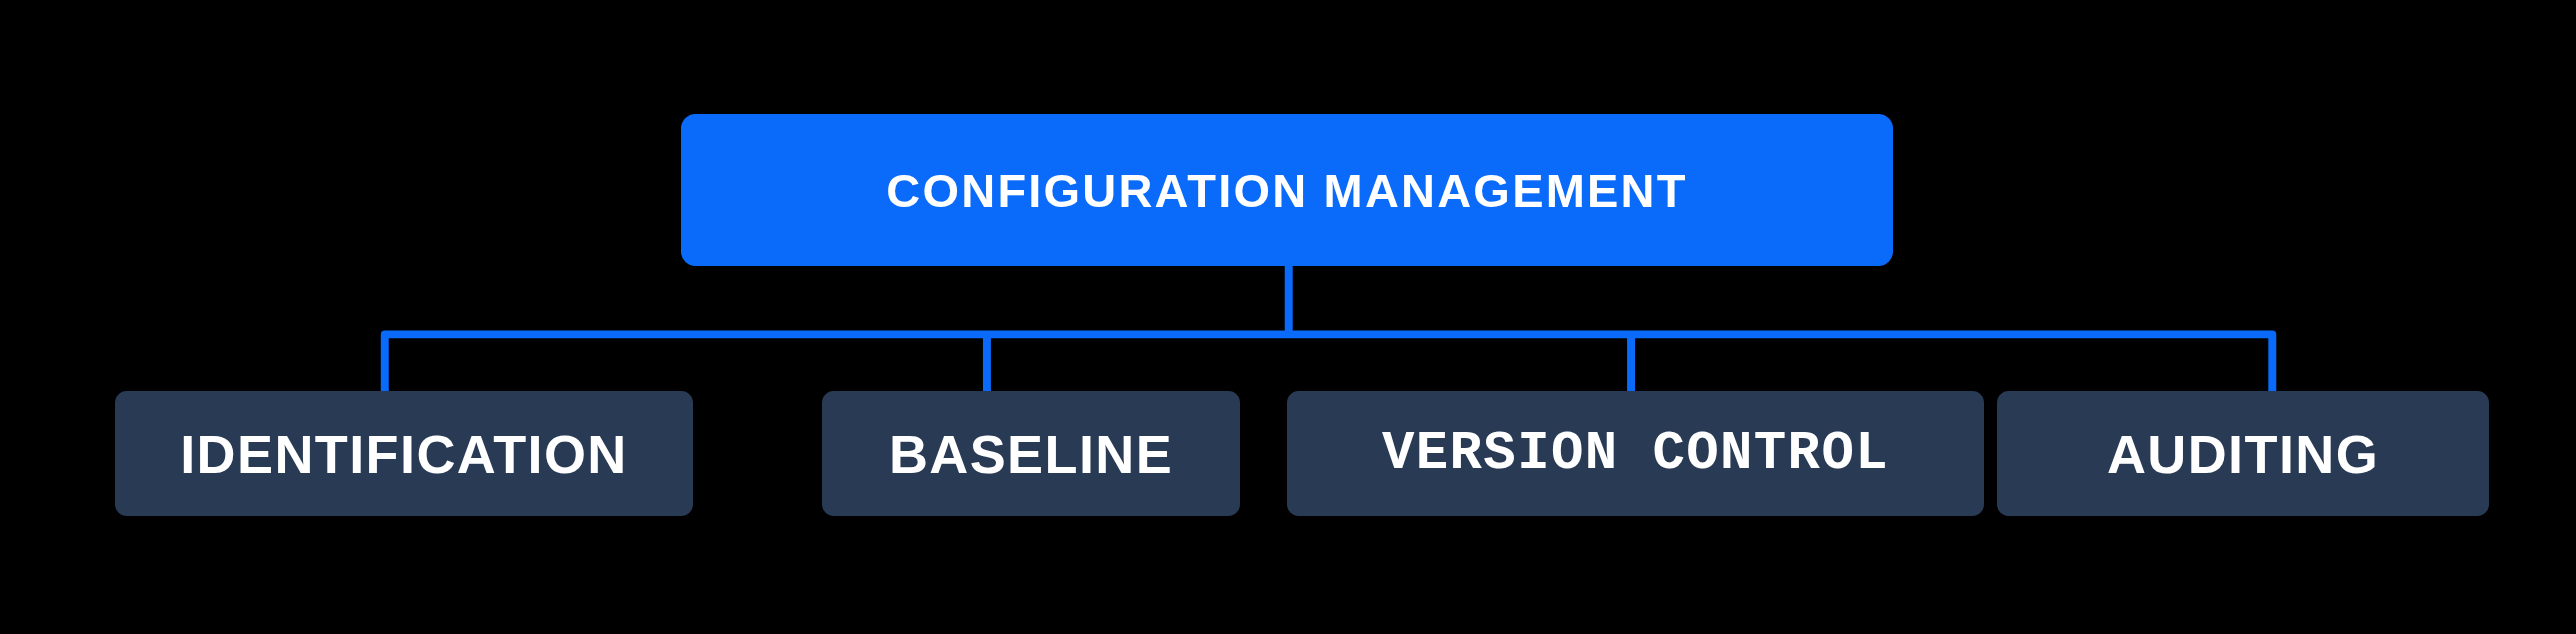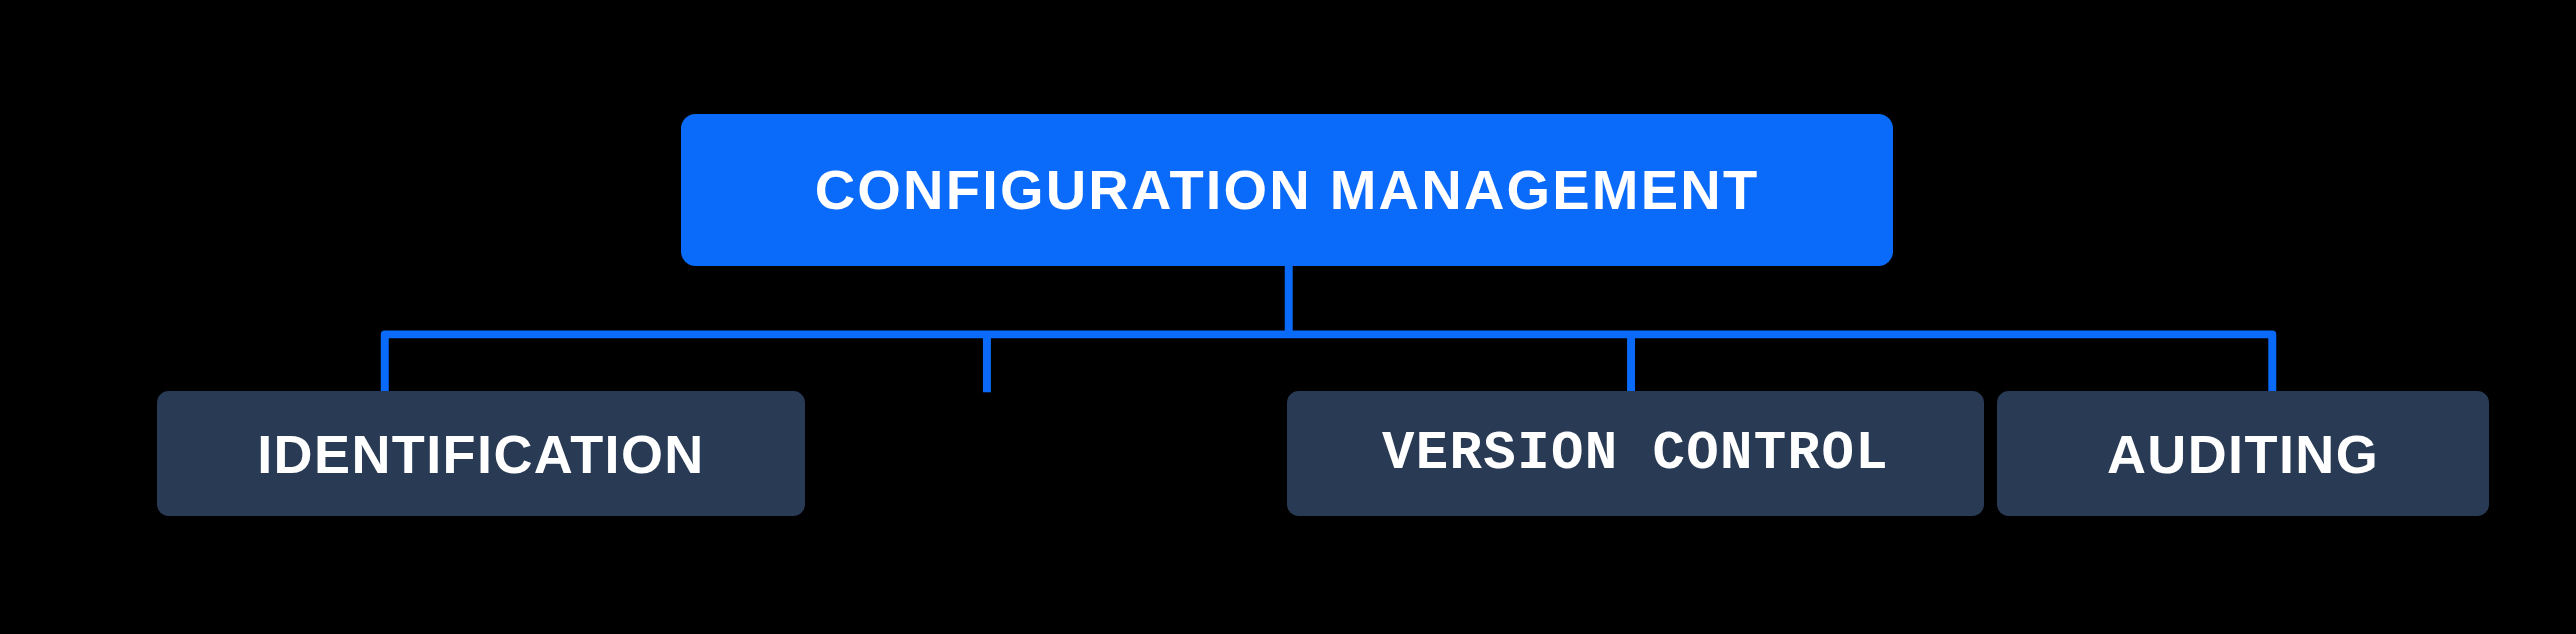--- a/index.html
+++ b/index.html
@@ -31,29 +31,29 @@
     color:var(--text);
     font-weight:700;
     line-height:1;
     white-space:nowrap;
     box-sizing:border-box;
   }
   .node.root{
     left:681px;top:114px;width:1212px;height:152px;
     background:var(--accent);
     border-radius:14.5px;
-    font-size:56px;letter-spacing:2.2px;
+    font-size:47px;letter-spacing:2.2px;
   }
   .node.child{
     top:391px;height:125px;
     background:var(--navy);
     border-radius:11.6px;
     font-size:54px;letter-spacing:1.4px;
   }
-  .node.child.c0{left:115px;width:648px;margin-left:42px;}
+  .node.child.c0{left:115px;width:578px;}
   .node.child.c1{left:822px;width:418px;}
   .node.child.c2{left:1287px;width:697px;font-family:Liberation Mono, monospace;}
   .node.child.c3{left:1997px;width:492px;align-items:center;}
 </style>
 </head>
 <body>
 
 <div class="canvas">
 
   <svg class="connectors" width="2576" height="634" viewBox="0 0 3558 876" aria-hidden="true">
@@ -67,20 +67,23 @@
   </svg>
 
   <div class="node root">
     <span>CONFIGURATION MANAGEMENT</span>
   </div>
 
   <div class="node child c0">
     <span>IDENTIFICATION</span>
   </div>
 
+  <div class="node child c1">
+    <span>BASELINE</span>
+  </div>
 
   <div class="node child c2">
     <span>VERSION CONTROL</span>
   </div>
 
   <div class="node child c3">
     <span>AUDITING</span>
   </div>
 
 </div>

